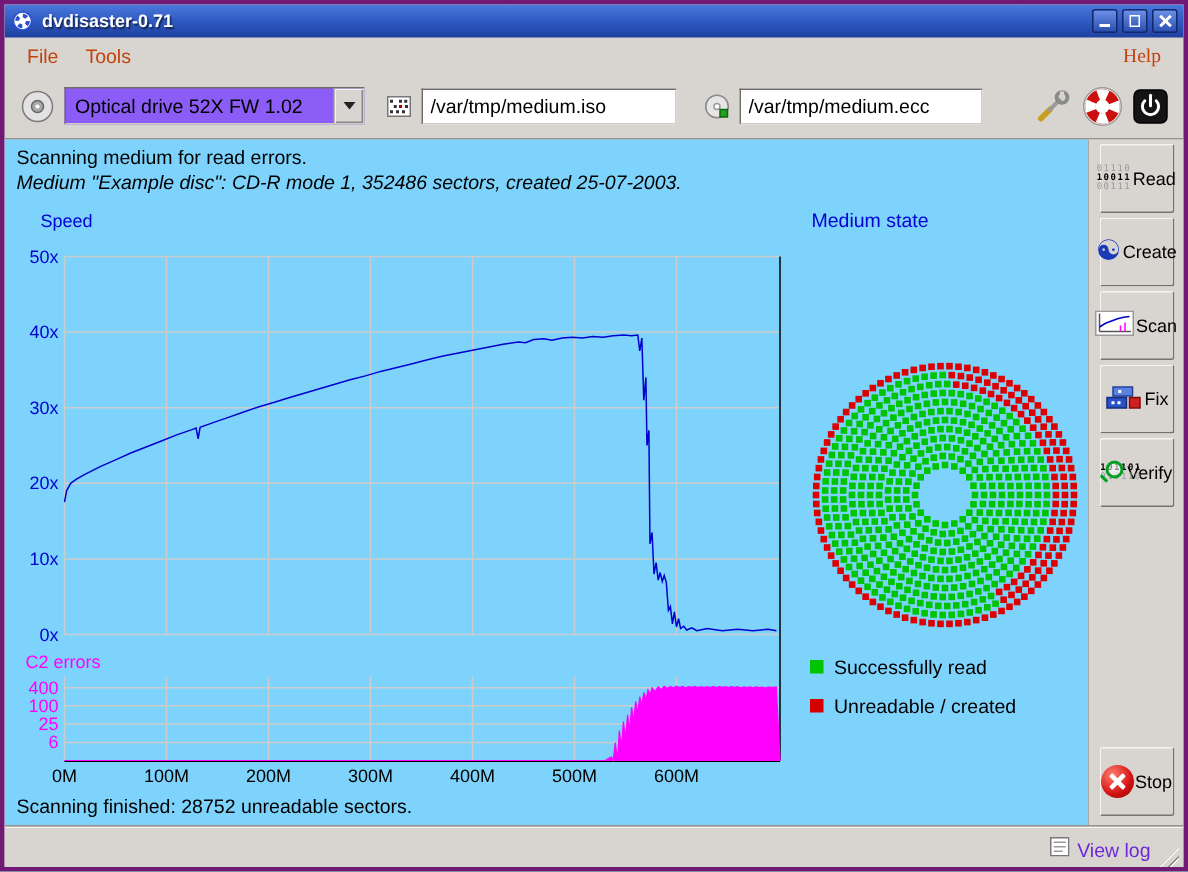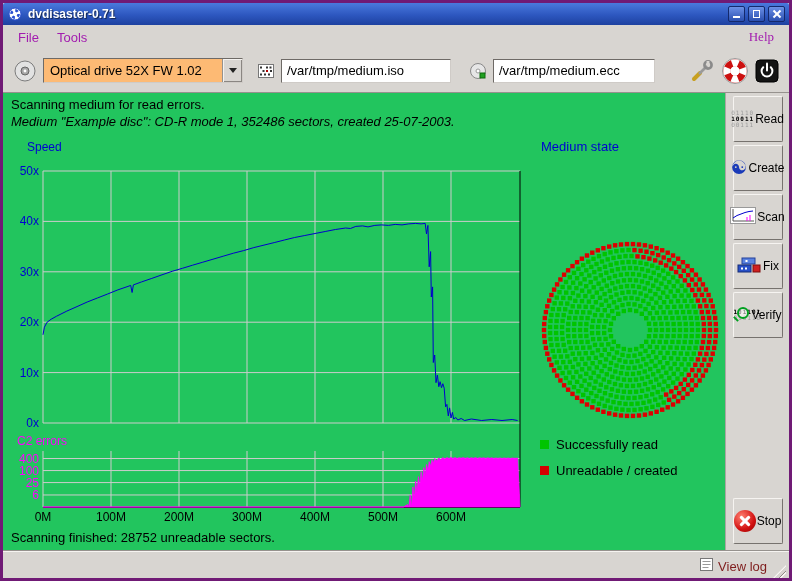--- a/index.html
+++ b/index.html
@@ -15,39 +15,39 @@
   .win-btns{display:flex;gap:3px;}
   .win-btn{width:17px;height:16px;background:linear-gradient(to bottom,#6c90e6,#2a4fb0);border:1px solid #14296c;border-radius:2px;position:relative;cursor:default;}
   .glyph-min{position:absolute;left:4px;right:4px;bottom:3px;height:2px;background:#fff;}
   .glyph-max{position:absolute;left:4px;top:3px;right:4px;bottom:3px;border:1px solid #fff;}
   .xbar{position:absolute;left:50%;top:50%;width:10px;height:2px;background:#fff;}
   .xbar.a{transform:translate(-50%,-50%) rotate(45deg);}
   .xbar.b{transform:translate(-50%,-50%) rotate(-45deg);}
 
   
   .menubar{height:24px;display:flex;align-items:center;padding:0 6px;font-size:13px;}
-  .menu-item{padding:3px 9px;color:#a21caf;}
+  .menu-item{padding:3px 9px;color:#c2410c;}
   .menu-item.right{margin-left:auto;font-family:Liberation Serif, serif;}
 
   
   .toolbar{height:44px;display:flex;align-items:center;padding:0 10px;border-bottom:1px solid #96928e;}
   .tb-gap-s{width:6px;} .tb-gap-m{width:14px;} .tb-gap-l{width:18px;}
-  .combo{width:200px;height:25px;display:flex;border:1px solid;border-color:#6e6a66 #cfcbc7 #cfcbc7 #6e6a66;background:#fdba74;}
+  .combo{width:200px;height:25px;display:flex;border:1px solid;border-color:#6e6a66 #cfcbc7 #cfcbc7 #6e6a66;background:#8b5cf6;}
   .combo-value{flex:1;font-size:13px;padding:4px 6px 0 6px;white-space:nowrap;overflow:hidden;color:#000;}
   .combo-arrow-box{width:20px;background:#d8d5d1;border-left:1px solid #96928e;display:flex;align-items:center;justify-content:center;
     box-shadow:inset 1px 1px 0 #f4f2ef, inset -1px -1px 0 #8a8682;}
   .tri-down{width:0;height:0;border-left:4px solid transparent;border-right:4px solid transparent;border-top:5px solid #222;}
   .entry{height:24px;background:#fff;border:1px solid;border-color:#6e6a66 #cfcbc7 #cfcbc7 #6e6a66;font-size:13px;
     font-family:"Liberation Sans",sans-serif;padding:2px 5px;color:#000;}
   .entry.iso{width:170px;} .entry.ecc{width:162px;}
   .tool-icon{display:inline-flex;align-items:center;justify-content:center;}
 
   
   .main{display:flex;height:457px;}
-  .content{flex:1;background:#22c55e;position:relative;}
+  .content{flex:1;background:#7dd3fc;position:relative;}
   .status-line1{position:absolute;left:8px;top:4px;font-size:13px;color:#000;}
   .status-line2{position:absolute;left:8px;top:21px;font-size:13px;font-style:italic;color:#000;}
   #plot-svg{position:absolute;left:0;top:44px;}
   #plot-svg text{font-family:"Liberation Sans",sans-serif;font-size:12px;}
   .medium-label{position:absolute;left:538px;top:46px;font-size:13px;color:#0000d2;}
   #disc-svg{position:absolute;left:532px;top:142px;}
   .legend{position:absolute;left:537px;top:344px;}
   .legend-row{display:flex;align-items:center;margin-bottom:11px;}
   .legend-swatch{width:9px;height:9px;display:inline-block;margin-right:7px;}
   .legend-label{font-size:13px;color:#000;}
@@ -67,21 +67,21 @@
   .verify-ring{position:absolute;right:1px;top:0;width:12px;height:12px;border:2px solid #00a020;border-radius:50%;background:rgba(255,255,255,0.55);}
   .verify-handle{position:absolute;right:11px;top:11px;width:6px;height:2px;background:#00a020;transform:rotate(45deg);}
   .stop-icon{width:22px;height:22px;border-radius:50%;background:radial-gradient(circle at 35% 30%,#ff8070,#d31212 60%,#8e0000);position:relative;}
   .stop-icon .sb{position:absolute;left:50%;top:50%;width:13px;height:3px;background:#fff;border-radius:1px;}
   .stop-icon .sb.a{transform:translate(-50%,-50%) rotate(45deg);}
   .stop-icon .sb.b{transform:translate(-50%,-50%) rotate(-45deg);}
 
   
   .footer{height:31px;background:#d8d5d1;border-top:1px solid #96928e;box-shadow:inset 0 1px 0 #f6f4f1;
     display:flex;align-items:center;justify-content:flex-end;padding:0 22px 0 8px;position:relative;}
-  .viewlog{display:flex;align-items:center;gap:5px;font-size:13px;color:#7f1d1d;}
+  .viewlog{display:flex;align-items:center;gap:5px;font-size:13px;color:#6d28d9;}
   .grip{position:absolute;right:3px;bottom:3px;width:13px;height:13px;
     background:repeating-linear-gradient(135deg,transparent 0 3px,#8d8984 3px 4px,#f8f6f3 4px 5px);
     clip-path:polygon(100% 0,100% 100%,0 100%);}
 </style>
 </head>
 <body>
 
 <div class="window">
 
   <div class="titlebar">

